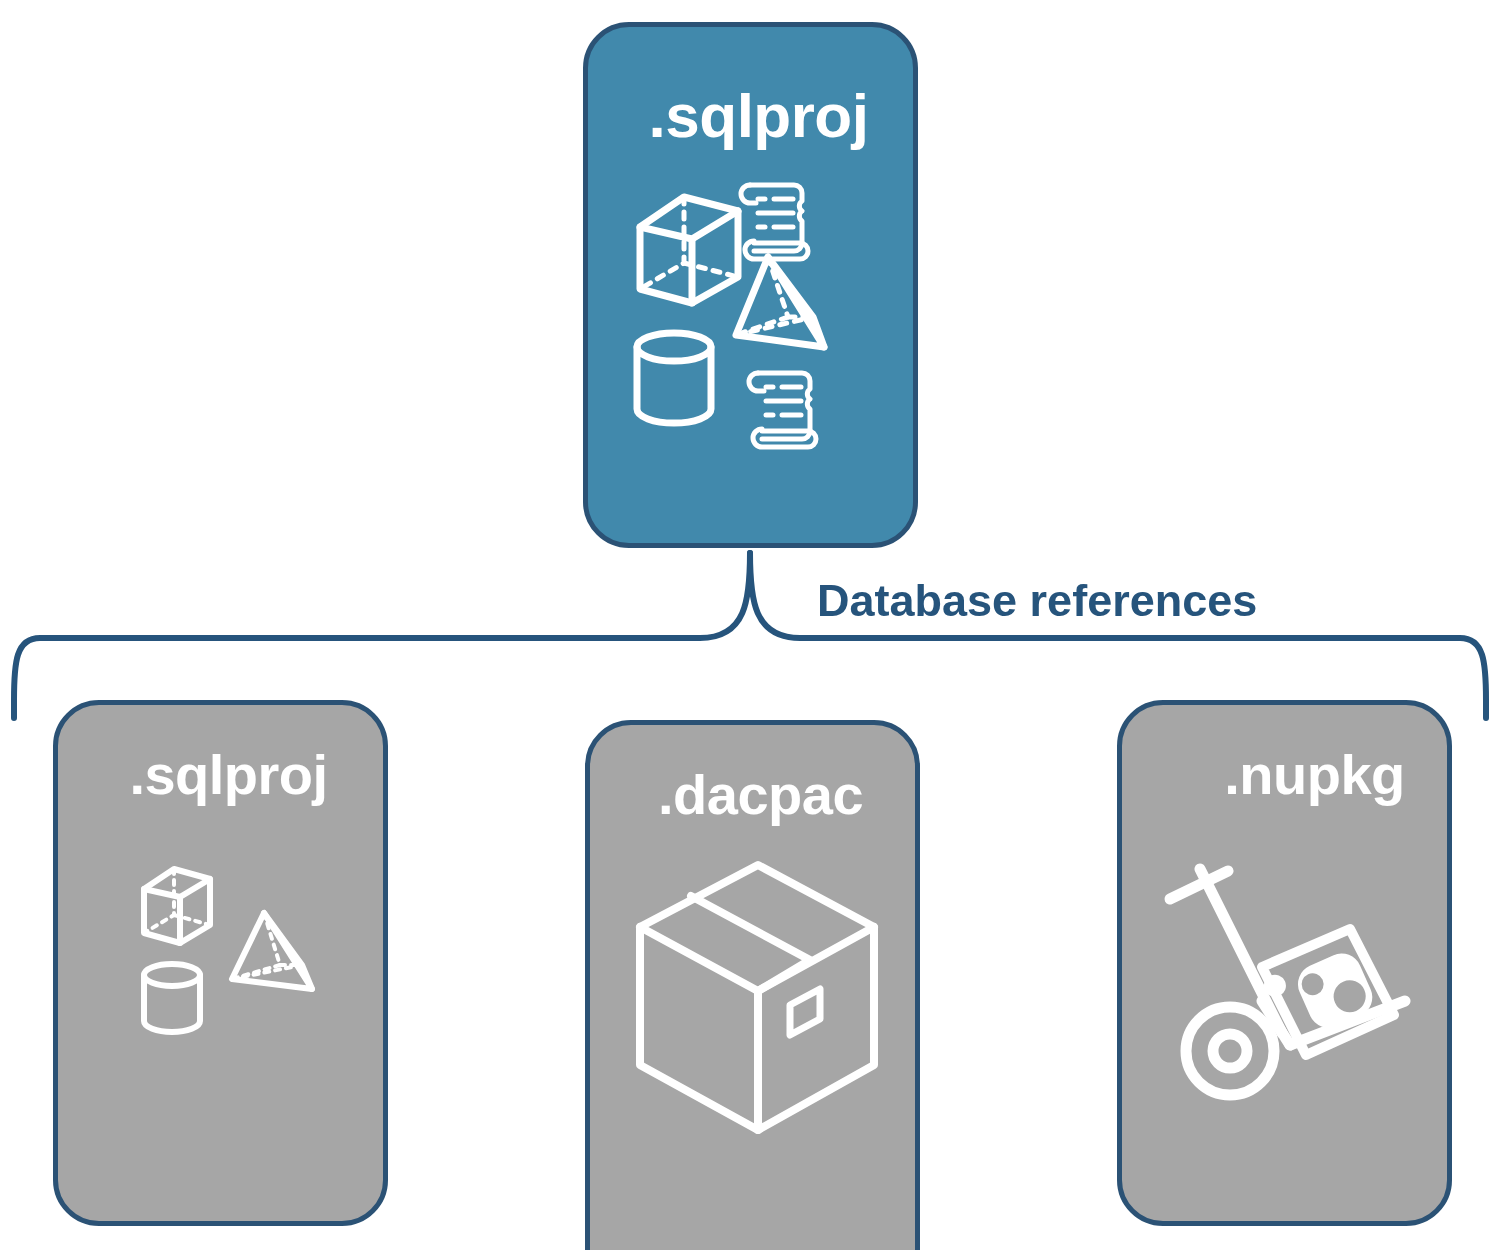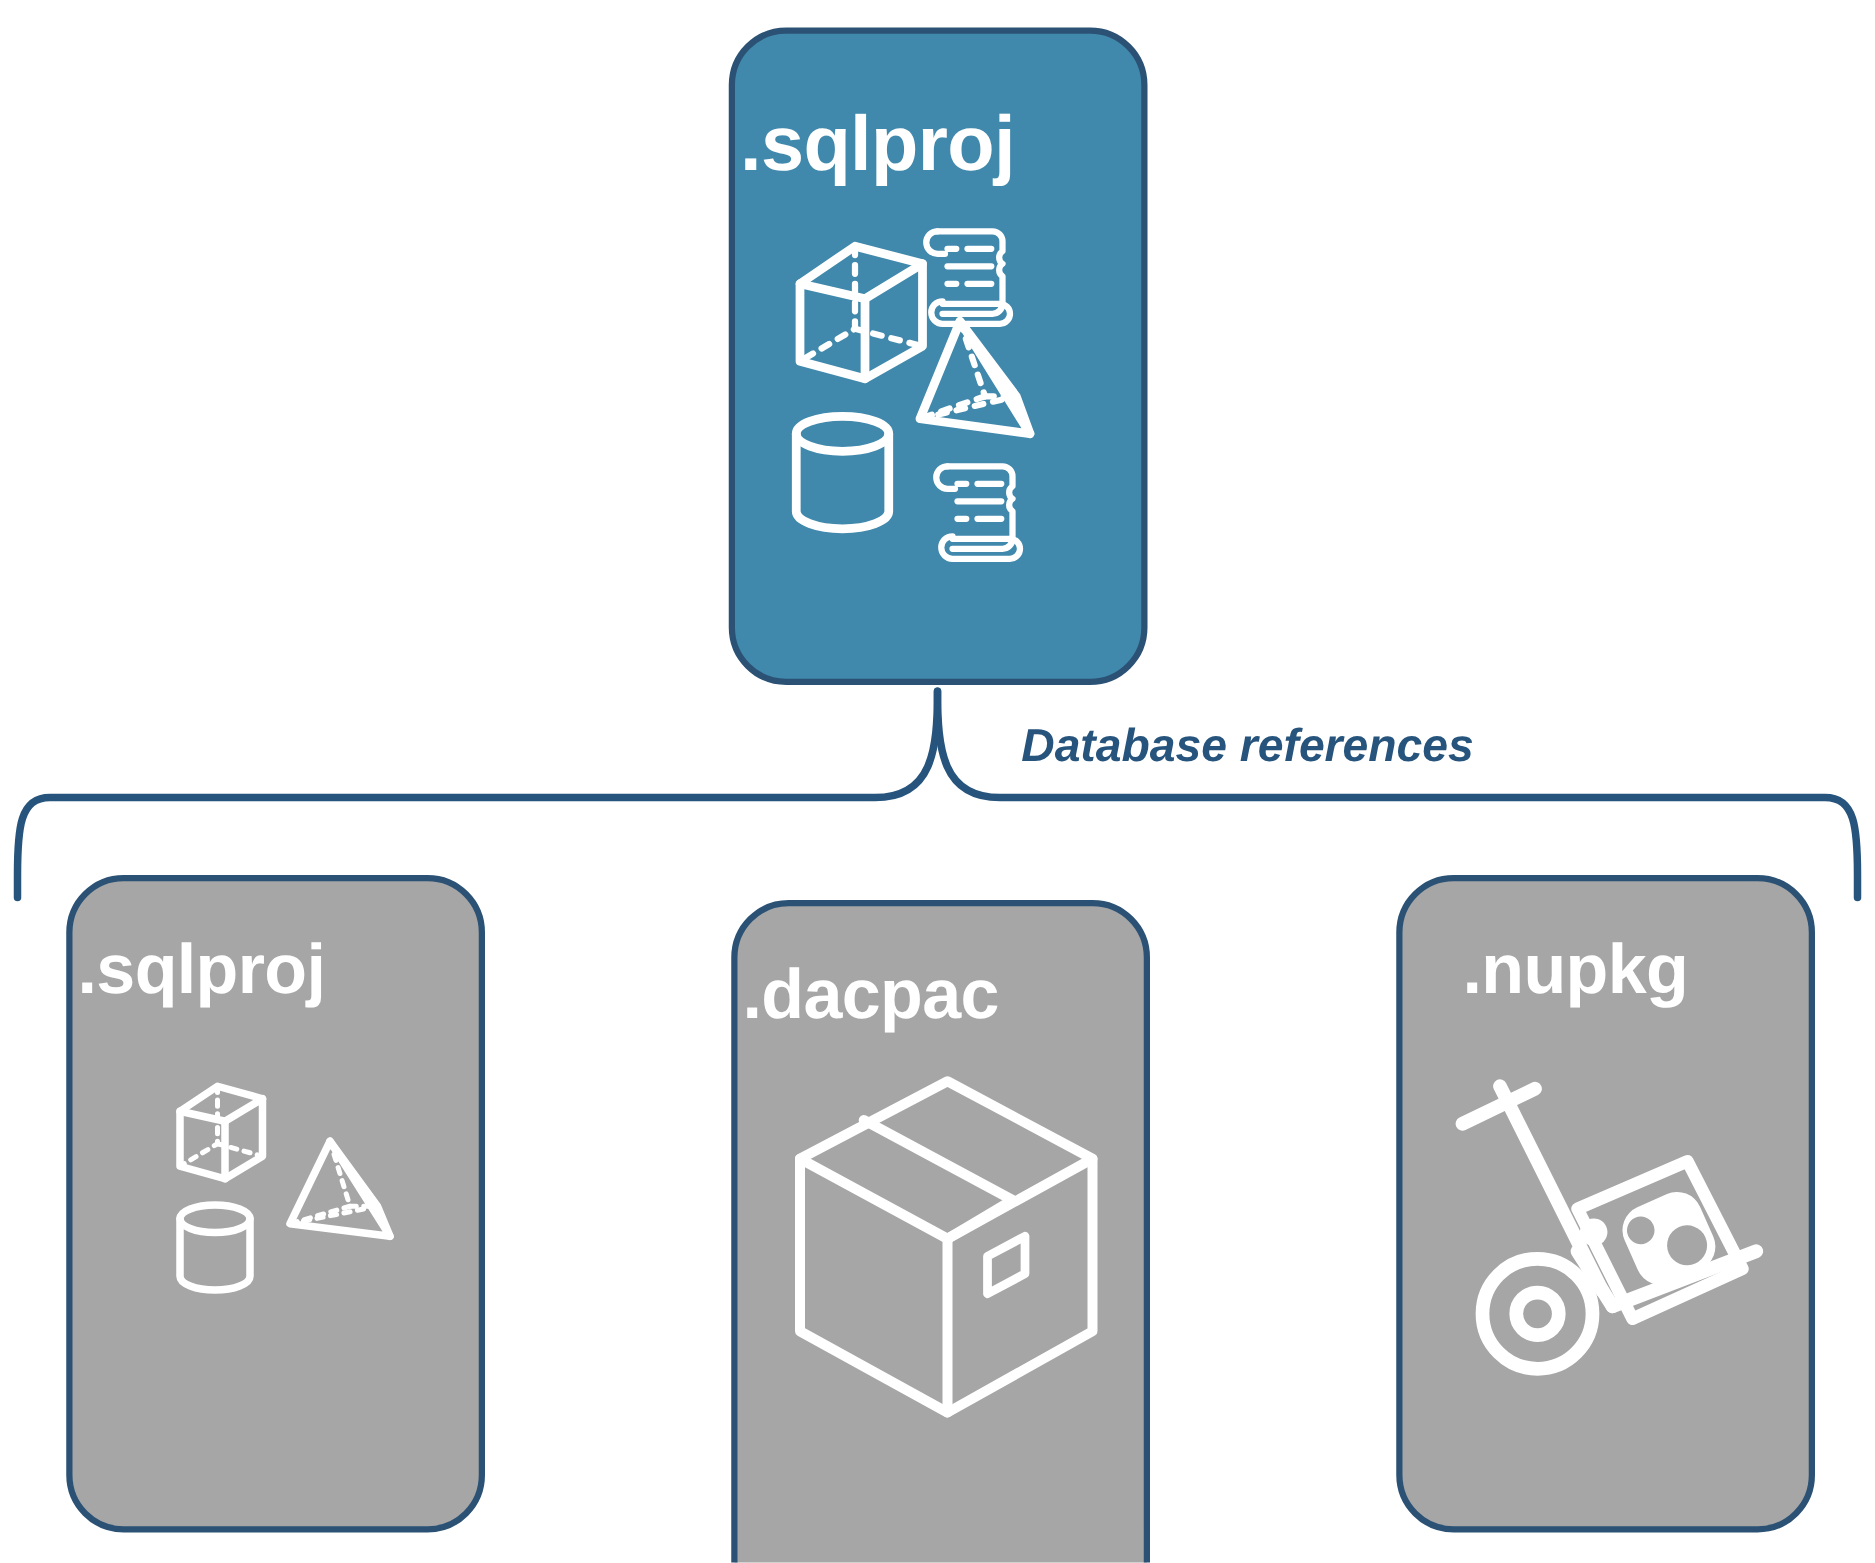--- a/index.html
+++ b/index.html
@@ -29,22 +29,23 @@
     display: block;
   }
   .card-primary {
     background: #4189ac;
   }
   .card-secondary {
     background: #a6a6a6;
   }
   .card-title {
     position: absolute;
-    left: 4px;
+    left: 16px;
     right: 0;
+    text-align: center;
     color: #ffffff;
     font-weight: bold;
     letter-spacing: -0.5px;
     line-height: 1;
     white-space: nowrap;
     user-select: none;
   }
   .card-icon {
     position: absolute;
   }
@@ -147,21 +148,21 @@
                C16,638 14,662 14,700
                L14,718"></path>
       <path d="M750,553
                C750,600 754,638 800,638
                L1460,638
                C1484,638 1486,662 1486,700
                L1486,718"></path>
     </g>
   </svg>
 
-  <div class="brace-label" style="left:817px; top:578px; font-size:37px;font-style:italic;">Database references</div>
+  <div class="brace-label" style="left:817px; top:578px; font-size:45px;">Database references</div>
 
   <div class="card card-secondary" style="left:53px; top:700px; width:335px; height:526px;">
 
     <div class="card-title" style="top:42px; font-size:56px;">.sqlproj</div>
 
     <div class="card-icon" style="left:70px; top:150px; width:210px; height:210px;">
       <svg viewBox="0 0 210 210" width="210" height="210" aria-hidden="true">
         <g fill="none" stroke="#ffffff" stroke-width="5" stroke-linecap="round" stroke-linejoin="round">
           <g>
             <polygon points="16,34 46,14 82,24 82,70 52,88 16,78" stroke-width="6"></polygon>

